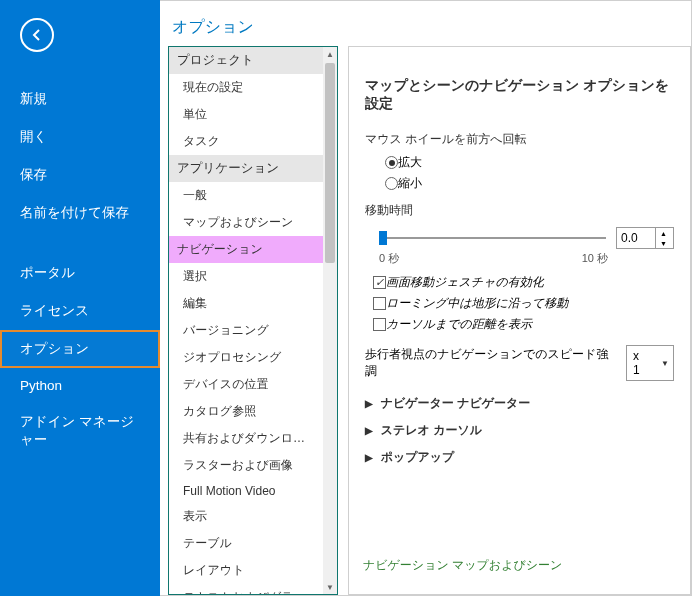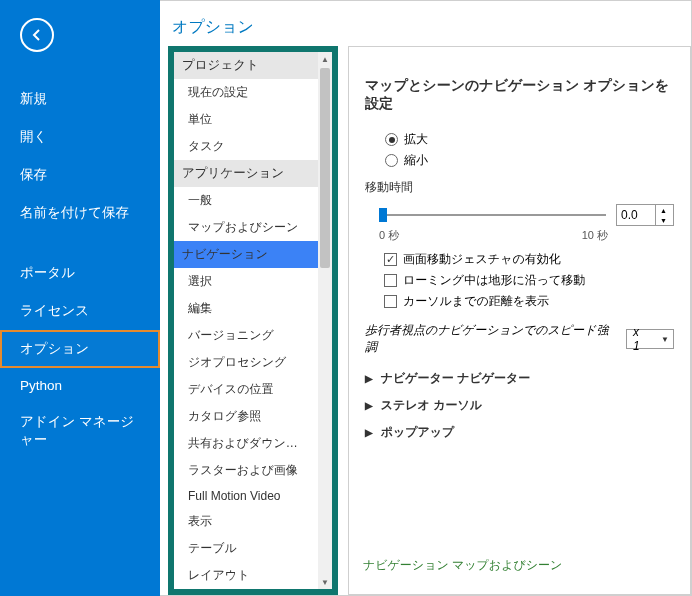--- a/index.html
+++ b/index.html
@@ -56,21 +56,21 @@
     padding: 16px 12px 8px 12px;
   }
   .dlg-body {
     display: flex;
     flex: 1;
     min-height: 0;
   }
   
   .cat-wrap {
     width: 170px;
-    border: 6px solid #0f766e;
+    border: 1px solid #0f766e;
     margin-left: 8px;
     overflow: hidden;
     position: relative;
     display: flex;
   }
   .cat-list {
     flex: 1;
     overflow-y: hidden;
   }
   .cat-scroll {
@@ -101,21 +101,21 @@
   }
   .cat-item {
     padding: 5px 14px;
     cursor: pointer;
     color: #333;
     white-space: nowrap;
     overflow: hidden;
     text-overflow: ellipsis;
   }
   .cat-item.selected {
-    background: #3b82f6;
+    background: #f0abfc;
     padding-left: 8px;
   }
   
   .pane {
     flex: 1;
     margin-left: 10px;
     border: 1px solid #cfcfcf;
     padding: 30px 16px 10px 16px;
     overflow: hidden;
     position: relative;
@@ -126,23 +126,22 @@
     font-weight: bold;
     color: #333;
   }
   .group-label {
     margin: 6px 0 6px 0;
     color: #333;
   }
   .radio-row, .check-row {
     display: flex; align-items: center;
     margin: 4px 0 4px 20px;
-    gap: 6px;
-  }
-  .check-row { margin-left: 19px; }
+  }
+  .check-row { margin-left: 8px; font-style: italic; }
   .radio, .checkbox {
     width: 13px; height: 13px;
     border: 1px solid #666;
     display: inline-flex; align-items: center; justify-content: center;
     border-radius: 50%;
     cursor: pointer;
   }
   .radio.checked::after {
     content: ""; width: 6px; height: 6px; background: #333; border-radius: 50%;
   }
@@ -178,24 +177,23 @@
   }
   .spinner .arrows div { flex:1; display:flex;align-items:center;justify-content:center;font-size:7px;cursor:pointer; }
   .slider-labels {
     display: flex; justify-content: space-between;
     margin: 0 66px 8px 14px;
     color: #555; font-size: 11px; gap: 40px;
   }
   .combo-row {
     display: flex; align-items: center; gap: 6px;
     margin: 12px 0 14px 0;
-    font-style: italic;
   }
   .combo {
-    border: 1px solid #999; height: 20px;
+    border: 1px solid #999; height: 36px;
     display: flex; align-items: center;
     padding: 0 4px 0 6px;
     gap: 12px;
     cursor: pointer;
   }
   .combo .caret { font-size: 8px; color:#333; }
   .exp-row {
     display: flex; align-items: center; gap: 8px;
     margin: 10px 0; font-weight: bold; color: #333;
     cursor: pointer;
@@ -261,20 +259,21 @@
         <div class="cat-scroll">
           <div class="up">▲</div>
           <div class="thumb"></div>
           <div class="down">▼</div>
         </div>
       </div>
 
       <div class="pane">
         <h3>マップとシーンのナビゲーション オプションを設定</h3>
 
+        <div class="group-label">マウス ホイールを前方へ回転</div>
         <div class="radio-row">
           <span class="radio checked"></span>
           <span>拡大</span>
         </div>
         <div class="radio-row">
           <span class="radio"></span>
           <span>縮小</span>
         </div>
 
         <div class="group-label" style="margin-top:10px">移動時間</div>

